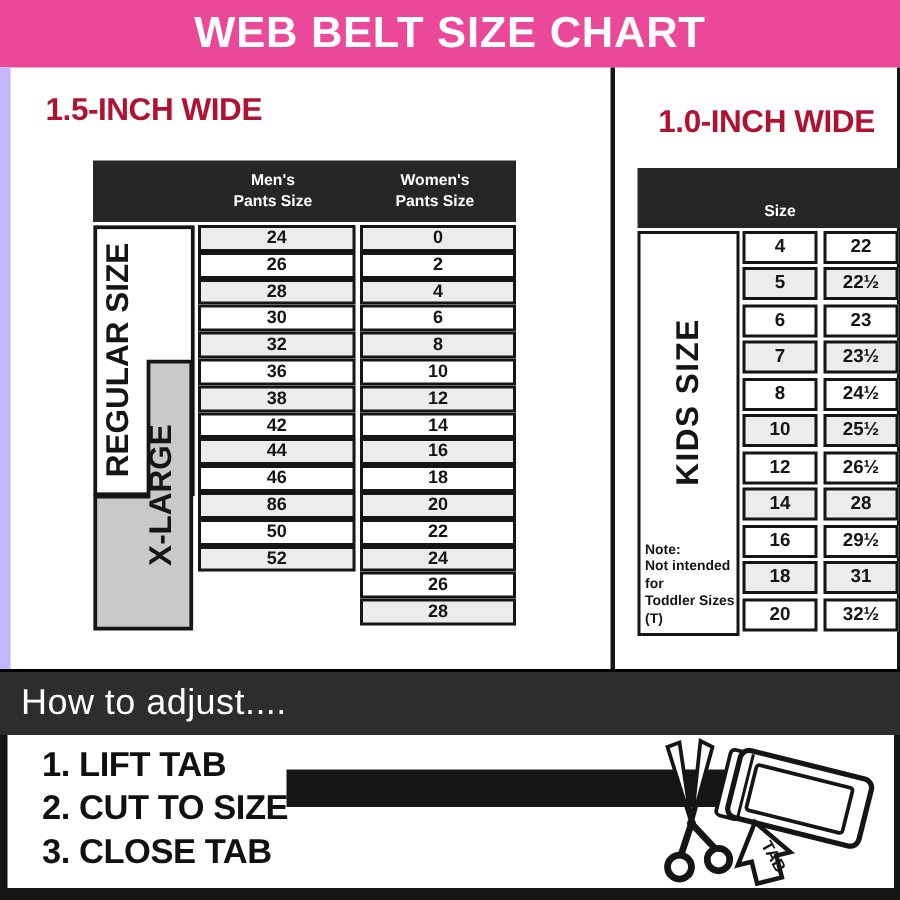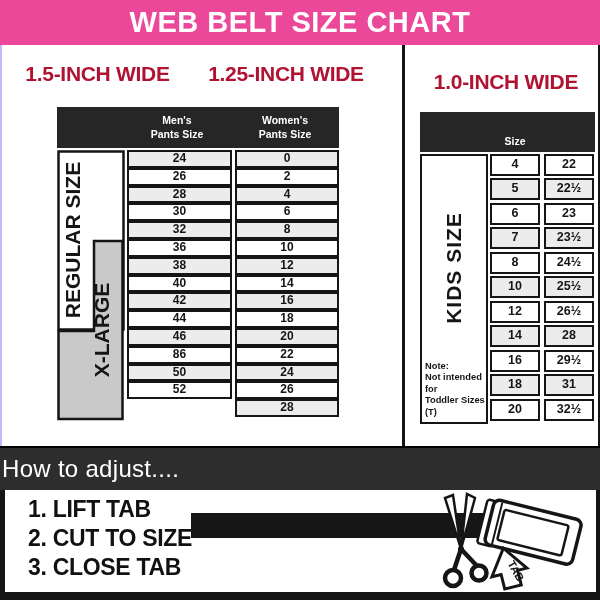--- a/index.html
+++ b/index.html
@@ -6,21 +6,21 @@
   #app{position:relative;width:600px;height:600px;background:#fff;overflow:hidden;
        font-family:"Liberation Sans",sans-serif;color:#151515;}
 
   
   #title-bar{position:absolute;left:0;top:0;width:600px;height:62px;background:#ec4899;}
   #title-bar .t{width:100%;text-align:center;color:#fff;font-weight:700;font-size:29px;
                 line-height:45px;letter-spacing:.5px;}
 
   
   #upper{position:absolute;left:0;top:45px;width:600px;height:484px;background:#fff;
-         border-left:2px solid #c4b5fd;border-right:2px solid #151515;box-sizing:border-box;}
+         border-left:7px solid #c4b5fd;border-right:2px solid #151515;box-sizing:border-box;}
   #panel-divider{position:absolute;left:400px;top:0;width:3px;height:401px;background:#151515;}
 
   .red-hdr{position:absolute;color:#b01232;font-weight:700;font-size:21px;letter-spacing:-.3px;
            text-align:center;white-space:nowrap;}
   #red-15{left:13px;top:17px;width:165px;}
   #red-125{left:198px;top:17px;width:172px;}
   #red-10{left:418px;top:25px;width:172px;}
 
   
   #l-header{position:absolute;left:55px;top:62px;width:282px;height:41px;background:#262626;}
@@ -55,21 +55,21 @@
              line-height:11.5px;white-space:pre-line;}
 
   #size-col{left:488px;top:109px;width:50px;}
   #waist-col{left:542px;top:109px;width:50px;}
   #size-col .cell,#waist-col .cell{height:21.7px;margin-bottom:2.8px;font-size:12.5px;line-height:17.5px;}
   #size-col .cell:nth-child(even),#waist-col .cell:nth-child(even){background:#ececec;}
 
   
   #adjust-bar{position:absolute;left:0;top:446px;width:600px;height:44px;background:#2d2d2d;
               border-top:2px solid #000;box-sizing:border-box;}
-  #adjust-bar .t{color:#fff;font-size:24px;line-height:41px;padding-left:2px;letter-spacing:.3px;}
+  #adjust-bar .t{color:#fff;font-size:24px;line-height:41px;padding-left:14px;letter-spacing:.3px;}
 
   
   #bottom-box{position:absolute;left:0;top:490px;width:600px;height:110px;background:#fff;
               border-left:5px solid #151515;border-right:4px solid #151515;
               border-bottom:8px solid #151515;box-sizing:border-box;}
   #steps{position:absolute;left:23px;top:5px;}
   #steps .step{font-weight:700;font-size:23px;line-height:29px;letter-spacing:-.3px;color:#111;
                white-space:nowrap;}
   #belt-illustration{position:absolute;left:176px;top:1px;}
 
@@ -81,21 +81,20 @@
 <div id="app">
 
   <div id="title-bar">
     <div class="t">WEB BELT SIZE CHART</div>
   </div>
 
   <div id="upper">
     <div id="panel-divider"></div>
 
     <div id="red-15" class="red-hdr">1.5-INCH WIDE</div>
-    <div id="red-125" class="red-hdr">1.25-INCH WIDE</div>
     <div id="red-10" class="red-hdr">1.0-INCH WIDE</div>
 
     <div id="l-header">
       <div class="colhead men" style="white-space: pre-line;">Men's
 Pants Size</div>
       <div class="colhead women" style="white-space: pre-line;">Women's
 Pants Size</div>
     </div>
 
     <svg id="l-labels" width="70" height="272" viewBox="0 0 70 272">
@@ -106,21 +105,20 @@
     </svg>
 
     <div id="mens-col" class="colstack">
         <div class="cell">24</div>
         <div class="cell">26</div>
         <div class="cell">28</div>
         <div class="cell">30</div>
         <div class="cell">32</div>
         <div class="cell">36</div>
         <div class="cell">38</div>
-        <div class="cell">40</div>
         <div class="cell">42</div>
         <div class="cell">44</div>
         <div class="cell">46</div>
         <div class="cell">86</div>
         <div class="cell">50</div>
         <div class="cell">52</div>
       </div>
     <div id="womens-col" class="colstack">
         <div class="cell">0</div>
         <div class="cell">2</div>

